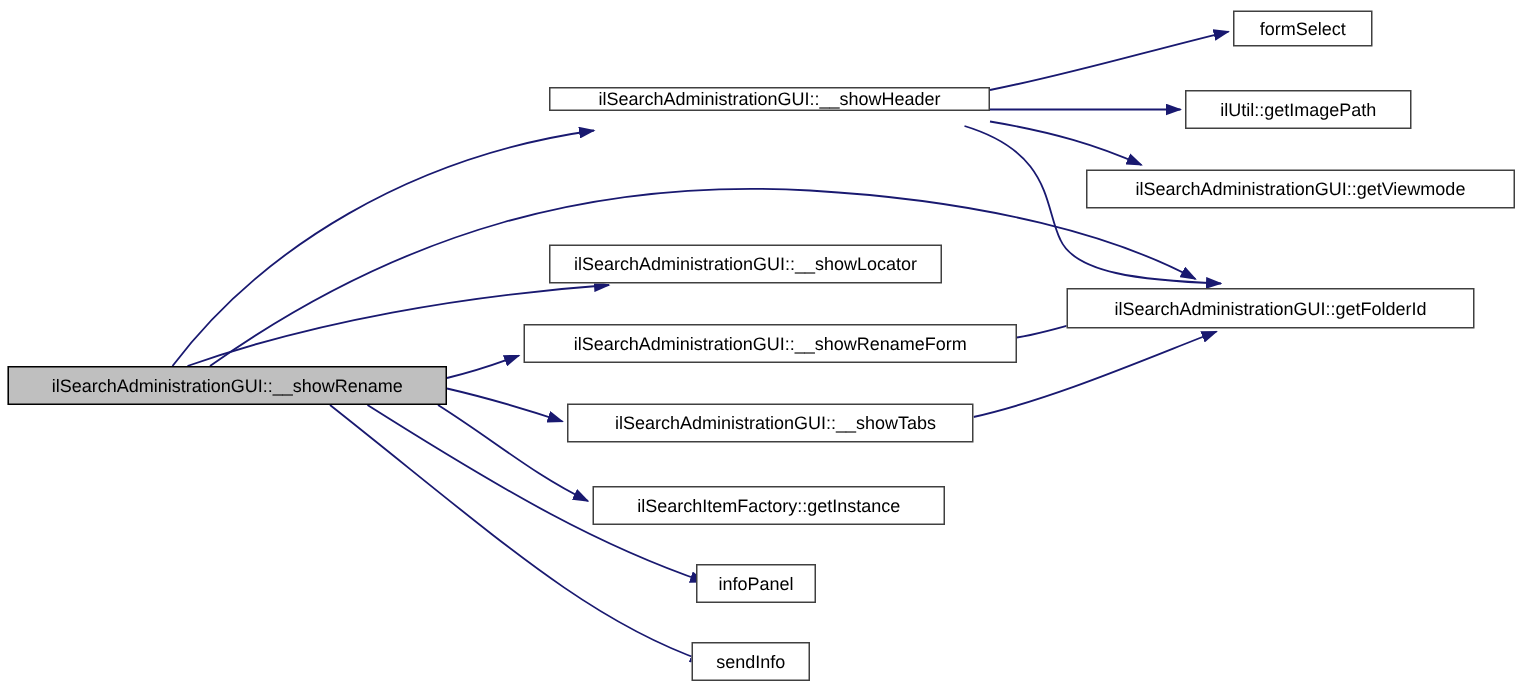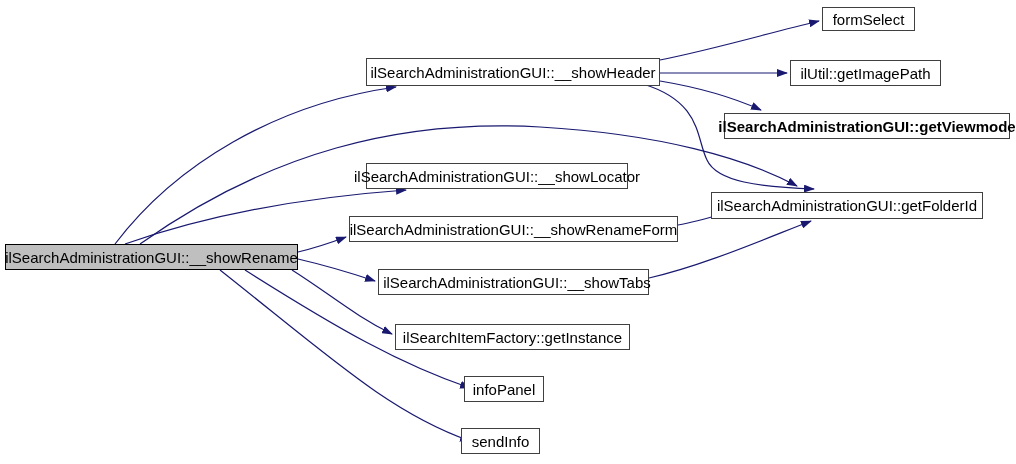--- a/index.html
+++ b/index.html
@@ -13,37 +13,37 @@
   #edges { position:absolute; left:0; top:0; width:1016px; height:464px; }
   .node {
     position:absolute;
     box-sizing:border-box;
     display:flex;
     align-items:center;
     justify-content:center;
     background:#ffffff;
     border:1px solid #404040;
     color:#000000;
-    font-size:15px;
+    font-size:12px;
     line-height:1;
     white-space:nowrap;
     padding:0 5px;
     cursor:pointer;
   }
   .node.current {
     background:#bfbfbf;
     border:1px solid #000000;
     cursor:default;
   }
   
   #n-showRename     { left:5px;   top:244px; width:293px; height:26px; }
-  #n-showHeader     { left:366px; top:58px;  width:294px; height:28px; }
+  #n-showHeader     { left:366px; top:58px;  width:294px; height:16px; }
   #n-formSelect     { left:822px; top:7px;   width:93px;  height:24px; }
   #n-getImagePath   { left:790px; top:60px;  width:151px; height:26px; }
-  #n-getViewmode    { left:724px; top:113px; width:286px; height:26px;font-weight:bold; }
+  #n-getViewmode    { left:724px; top:113px; width:286px; height:26px; }
   #n-getFolderId    { left:693px; top:192px; width:272px; height:27px;margin-left:18px; }
   #n-showLocator    { left:366px; top:163px; width:262px; height:26px; }
   #n-showRenameForm { left:349px; top:216px; width:329px; height:26px; }
   #n-showTabs       { left:378px; top:269px; width:271px; height:26px;padding-left:12px; }
   #n-getInstance    { left:395px; top:324px; width:235px; height:26px; }
   #n-infoPanel      { left:464px; top:376px; width:80px;  height:26px; }
   #n-sendInfo       { left:461px; top:428px; width:79px;  height:26px; }
   .edge { fill:none; stroke:#191970; stroke-width:1.2px; }
 </style>
 </head>

